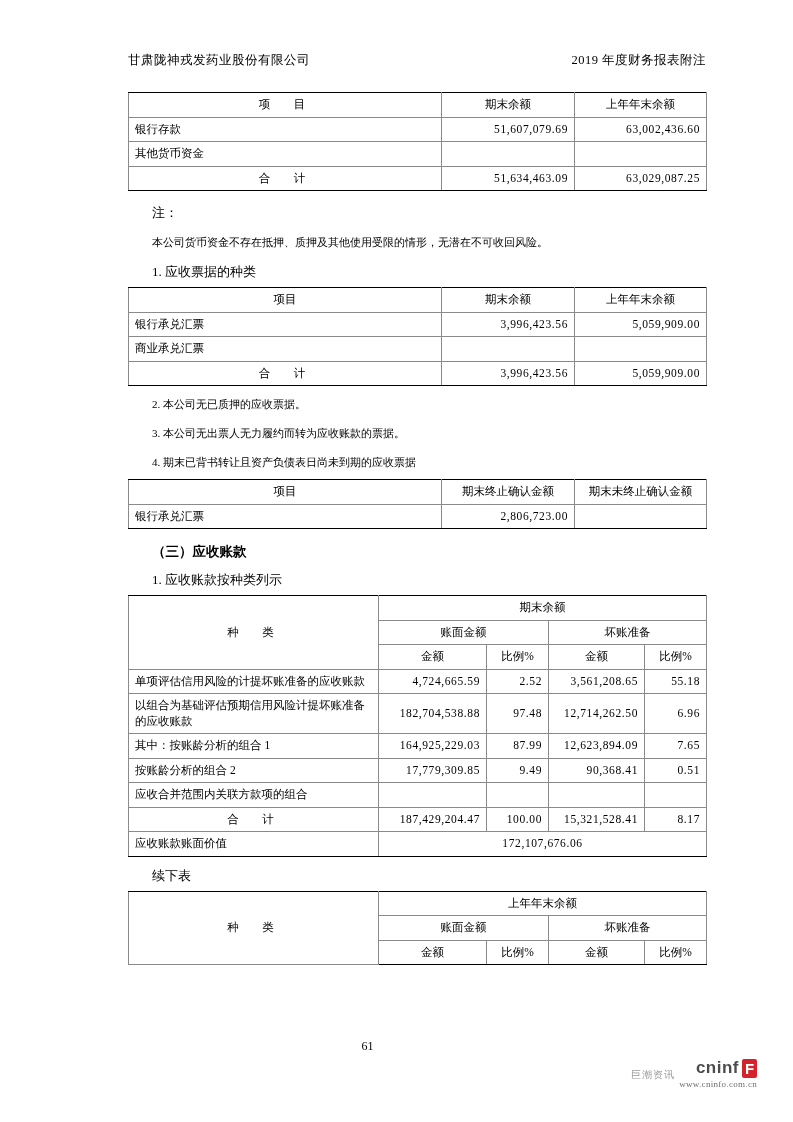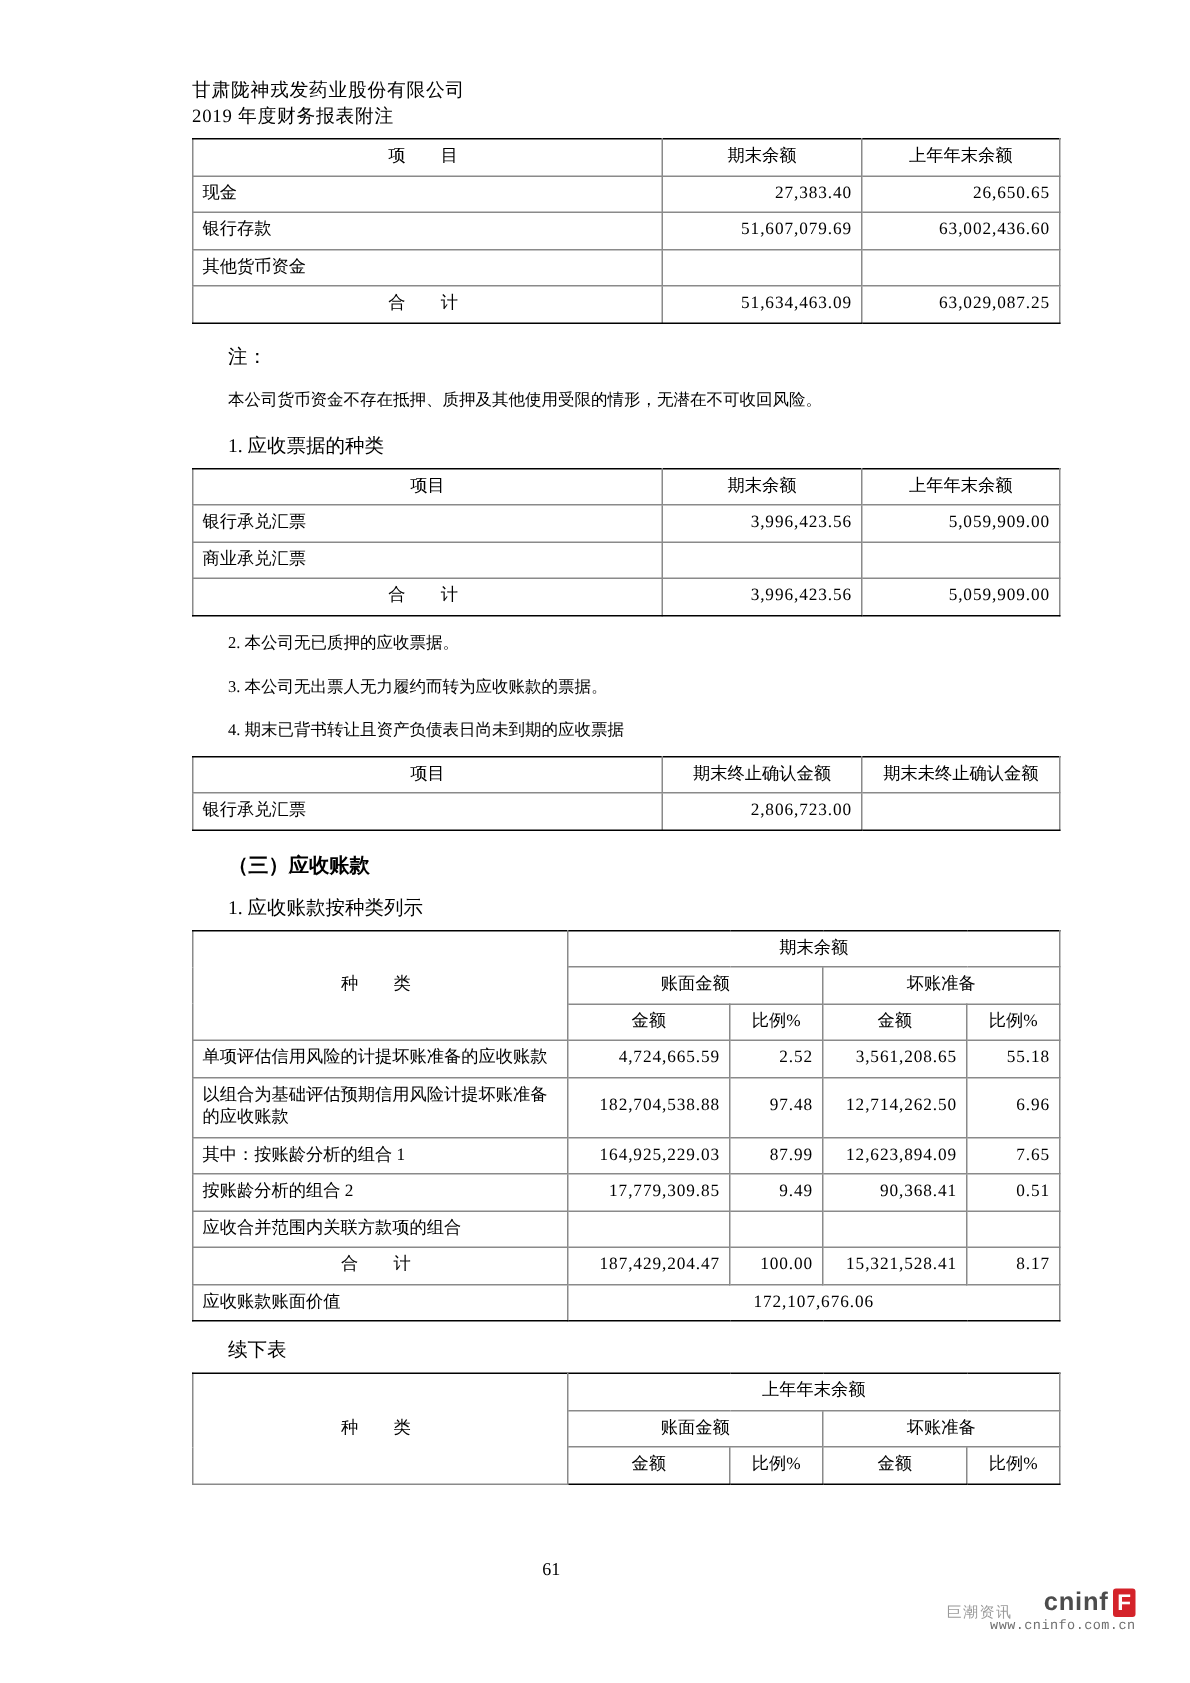--- a/index.html
+++ b/index.html
@@ -24,21 +24,20 @@
   }
   .header {
     position: absolute;
     top: 52px;
     left: 128px;
     width: 578px;
     display: flex;
     justify-content: space-between;
     font-size: 12.5px;
     letter-spacing: 0.5px;
-    flex-direction: column;
   }
   .content {
     position: absolute;
     top: 88px;
     left: 128px;
     width: 578px;
   }
   table.doc {
     border-collapse: collapse;
     width: 578px;
@@ -125,21 +124,21 @@
     font-family: "Liberation Sans", sans-serif;
     font-size: 15px;
     font-weight: bold;
     width: 15px;
     height: 19px;
     line-height: 19px;
     text-align: center;
     border-radius: 2px;
   }
   .brand-sub {
-    font-family: Liberation Mono, monospace;
+    font-family: Liberation Serif, serif;
     font-size: 9px;
     color: #6f6f6f;
     margin-top: 2px;
     letter-spacing: 0.3px;
   }
   .brand-tag {
     position: absolute;
     right: 118px;
     bottom: 40px;
     font-family: "Liberation Sans", sans-serif;
@@ -170,25 +169,20 @@
           <col style="width:133px">
           <col style="width:132px">
         </colgroup>
         <tbody>
           <tr class="topline">
             <th class="c spaced">项　目</th>
             <th class="c">期末余额</th>
             <th class="c">上年年末余额</th>
           </tr>
           <tr>
-            <td class="l">现金</td>
-            <td class="r num">27,383.40</td>
-            <td class="r num">26,650.65</td>
-          </tr>
-          <tr>
             <td class="l">银行存款</td>
             <td class="r num">51,607,079.69</td>
             <td class="r num">63,002,436.60</td>
           </tr>
           <tr>
             <td class="l">其他货币资金</td>
             <td class="r num"></td>
             <td class="r num"></td>
           </tr>
           <tr class="botline">

